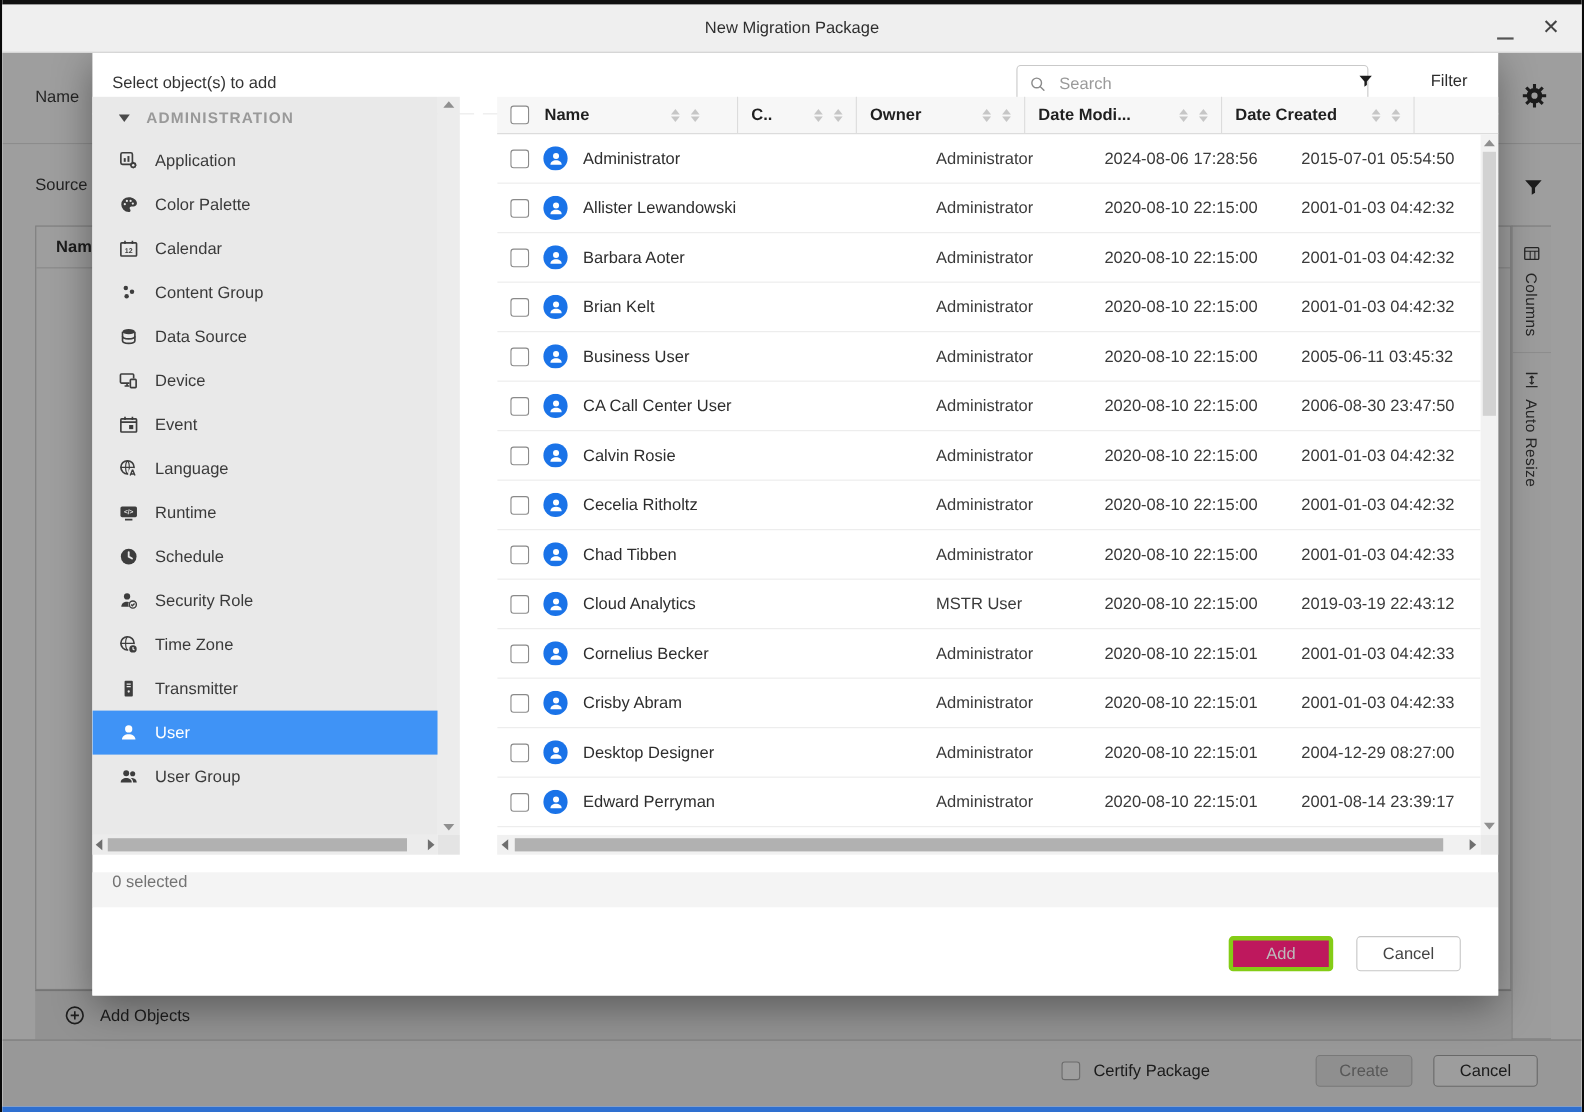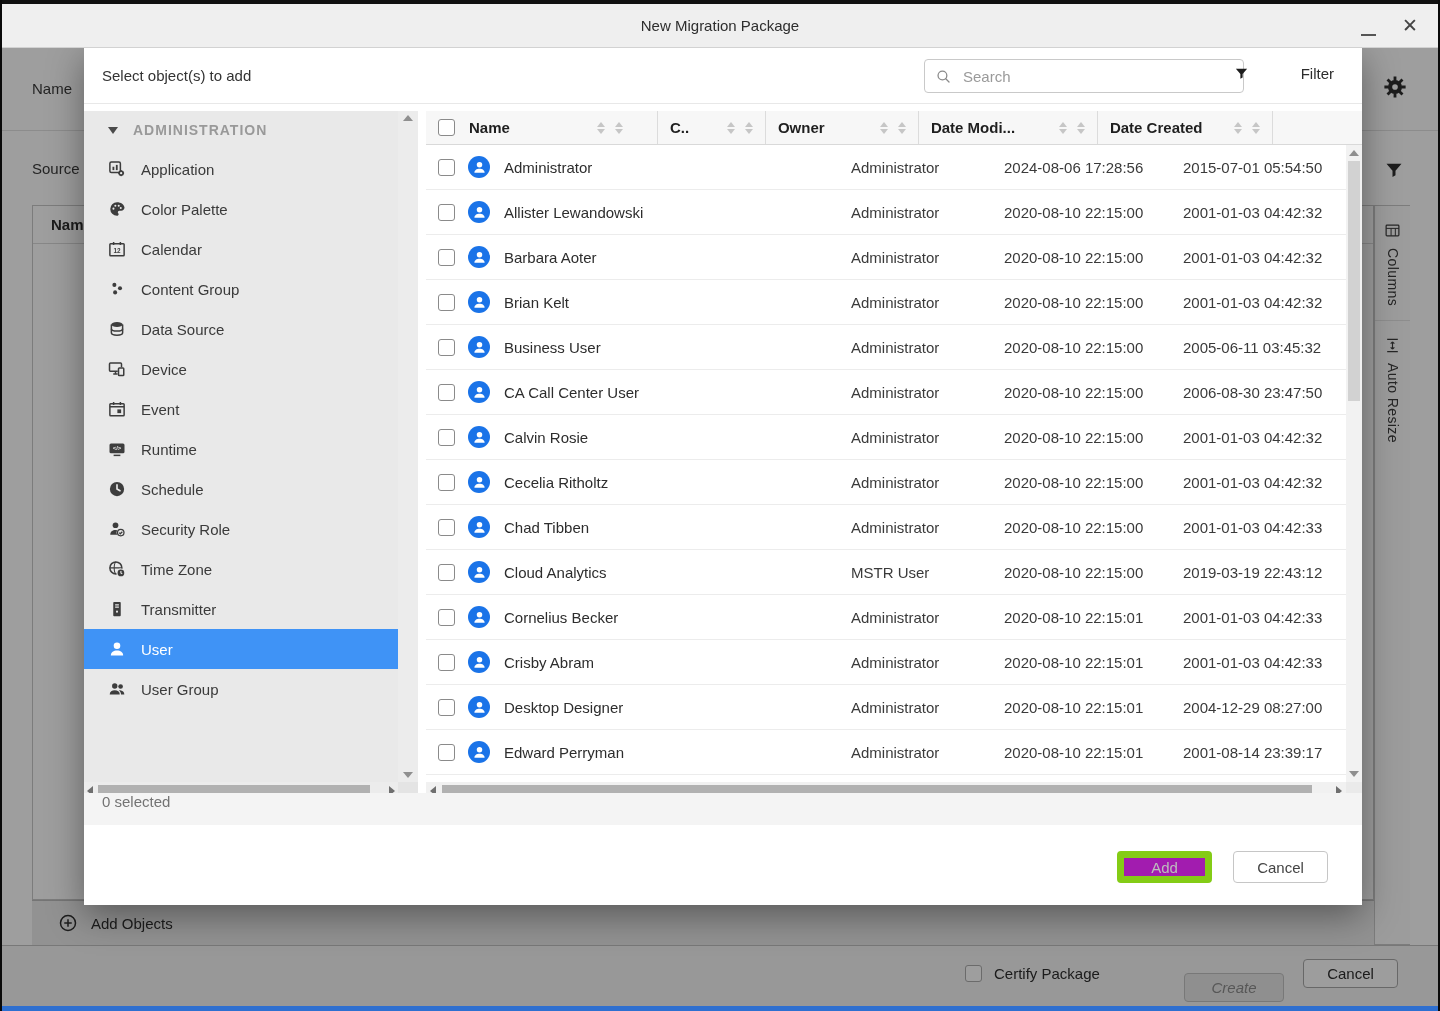--- a/index.html
+++ b/index.html
@@ -28,36 +28,36 @@
   .vtab{display:flex;flex-direction:column;align-items:center;padding:16px 0 14px 0;border-bottom:1px solid #e4e4e4;}
   .vtab .ic{width:17px;height:17px;color:#3c3c3c;}
   .vtext{writing-mode:vertical-rl;font-size:14px;color:#3c3c3c;margin-top:9px;letter-spacing:.4px;}
   .bg-addobjects{position:absolute;left:30px;right:64px;top:852px;height:45px;background:#ececec;
     border-top:1px solid #bdbdbd;display:flex;align-items:center;padding-left:26px;color:#2f2f2f;font-size:15px;}
   .bg-addobjects .ic{width:20px;height:20px;margin-right:13px;color:#2f2f2f;}
   .bg-footer{position:absolute;left:0;right:0;top:897px;bottom:0;background:#f6f6f6;border-top:1px solid #c2c2c2;}
   .bg-certify-box{position:absolute;left:963px;top:19px;width:17px;height:17px;border:1.5px solid #adadad;border-radius:3px;background:#fff;}
   .bg-certify-label{position:absolute;left:992px;top:19px;font-size:15px;color:#2e2e2e;}
   .btn{display:flex;align-items:center;justify-content:center;font-size:15px;border-radius:4px;}
-  .bg-create{position:absolute;right:154px;top:27px;width:100px;height:29px;background:#e7e7e7;border:1px solid #c2c2c2;color:#8d8d8d;font-style:italic;}
+  .bg-create{position:absolute;right:154px;top:13px;width:88px;height:29px;background:#e7e7e7;border:1px solid #c2c2c2;color:#8d8d8d;}
   .bg-cancel{position:absolute;right:40px;top:13px;width:95px;height:29px;background:#fdfdfd;border:1px solid #a9a9a9;color:#2e2e2e;}
   
   .dialog{position:absolute;left:82px;top:48px;width:1278px;height:857px;background:#fff;z-index:10;
     box-shadow:0 10px 34px rgba(0,0,0,.4);}
   .dlg-header{position:absolute;left:0;right:0;top:0;height:56px;border-bottom:1px solid #e8e8e8;}
   .dlg-title{position:absolute;left:18px;top:19px;font-size:15px;color:#333;}
   .search-box{position:absolute;right:118px;top:11px;width:320px;height:34px;border:1px solid #c9c9c9;border-radius:4px;
     display:flex;align-items:center;padding-left:10px;background:#fff;}
   .search-box .ic{width:17px;height:17px;color:#8a8a8a;flex:none;}
   .search-box input{border:none;outline:none;margin-left:9px;font-size:15px;width:250px;color:#333;
     font-family:"Liberation Sans", sans-serif;}
   .search-box input::placeholder{color:#9a9a9a;}
   .filter-btn{position:absolute;right:28px;top:17px;display:flex;align-items:center;color:#2c2c2c;font-size:15px;gap:44px;}
   .filter-btn .ic{width:15px;height:15px;margin-right:8px;color:#1d1d1d;}
-  .dlg-body{position:absolute;left:0;right:0;top:63px;height:689px;display:flex;}
+  .dlg-body{position:absolute;left:0;right:0;top:40px;height:689px;display:flex;gap:13px;}
   
   .side-wrap{position:relative;width:334px;flex:none;}
   .sidebar{position:absolute;left:0;top:0;bottom:18px;width:314px;background:#e9e9e9;overflow:hidden;}
   .sb-section{height:38px;display:flex;align-items:center;padding-left:24px;}
   .caret{width:0;height:0;border-left:5.5px solid transparent;border-right:5.5px solid transparent;border-top:7px solid #4a4a4a;margin-right:15px;}
   .sb-section-label{font-size:14px;font-weight:bold;color:#999;letter-spacing:1px;}
   .sb-item{height:40px;display:flex;align-items:center;padding-left:24px;color:#3a3a3a;}
   .sb-icon{width:18px;height:18px;flex:none;color:#3d3d3d;}
   .sb-label{margin-left:15px;font-size:15px;white-space:nowrap;}
   .sb-item.selected{background:var(--accent,#3f93f6);color:#fff;}
@@ -98,21 +98,21 @@
     display:flex;align-items:center;justify-content:center;color:#fff;}
   .avatar svg{width:15px;height:15px;}
   .vscroll{position:absolute;right:0;top:34px;bottom:18px;width:16px;background:#f2f2f2;}
   .vthumb{position:absolute;left:2px;right:2px;top:16px;height:240px;background:#d2d2d2;}
   .t-hscroll{position:absolute;left:0;right:16px;bottom:0;height:18px;background:#f1f1f1;}
   .t-corner{position:absolute;right:0;bottom:0;width:16px;height:18px;background:#eaeaea;}
   
   .sel-bar{position:absolute;left:0;right:0;top:745px;height:32px;background:#f4f4f4;display:flex;align-items:flex-start;
     padding-left:18px;font-size:15px;color:#737373;}
   .dlg-footer{position:absolute;left:0;right:0;top:777px;height:80px;background:#fff;}
-  .add-btn{position:absolute;right:150px;top:26px;width:95px;height:32px;background:#a21caf;border:7px solid #84cc16;color:#bdbdbd;}
+  .add-btn{position:absolute;right:150px;top:26px;width:95px;height:32px;background:#be185d;border:4px solid #84cc16;color:#bdbdbd;}
   .cancel-btn{position:absolute;right:34px;top:26px;width:95px;height:32px;background:#fff;border:1px solid #c6c6c6;color:#444;}
   .ic svg, .sb-icon svg, .bg-gear svg, .bg-funnel svg{display:block;width:100%;height:100%;}
 </style>
 </head>
 <body>
 
 <div class="screen">
   <div class="top-edge"></div>
 
   <div class="titlebar">
@@ -288,20 +288,31 @@
                   <path d="M3.5 5h17a1 1 0 011 1v14a1 1 0 01-1 1h-17a1 1 0 01-1-1V6a1 1 0 011-1z" fill="none" stroke="currentColor" stroke-width="2"></path>
                   <path d="M7.5 2.5v4M16.5 2.5v4M2.5 9h19" stroke="currentColor" stroke-width="2" fill="none"></path>
                   <rect x="12.5" y="12.5" width="5" height="5"></rect>
                 </svg>
               </span>
               <span class="sb-label">Event</span>
             </div>
             <div class="sb-item">
               <span class="sb-icon">
                 <svg viewBox="0 0 24 24" fill="currentColor" xmlns="http://www.w3.org/2000/svg">
+                  <circle cx="10.5" cy="10.5" r="8" fill="none" stroke="currentColor" stroke-width="2"></circle>
+                  <path d="M2.5 10.5h16M10.5 2.5c-3 2.5-3 13.5 0 16M10.5 2.5c3 2.5 3 13.5 0 16" fill="none" stroke="currentColor" stroke-width="1.4"></path>
+                  <circle cx="17.2" cy="17.2" r="6" fill="#e9e9e9"></circle>
+                  <path d="M13.8 20.5l2.6-6.5h.6l2.6 6.5m-4.7-2h3.9" fill="none" stroke="currentColor" stroke-width="1.7"></path>
+                </svg>
+              </span>
+              <span class="sb-label">Language</span>
+            </div>
+            <div class="sb-item">
+              <span class="sb-icon">
+                <svg viewBox="0 0 24 24" fill="currentColor" xmlns="http://www.w3.org/2000/svg">
                   <rect x="2" y="4.5" width="20" height="13" rx="2"></rect>
                   <text x="12" y="13.8" font-size="8" font-weight="bold" text-anchor="middle" fill="#e9e9e9">&lt;/&gt;</text>
                   <path d="M7.5 20.5h9" stroke="currentColor" stroke-width="2"></path>
                 </svg>
               </span>
               <span class="sb-label">Runtime</span>
             </div>
             <div class="sb-item">
               <span class="sb-icon">
                 <svg viewBox="0 0 24 24" fill="currentColor" xmlns="http://www.w3.org/2000/svg">

